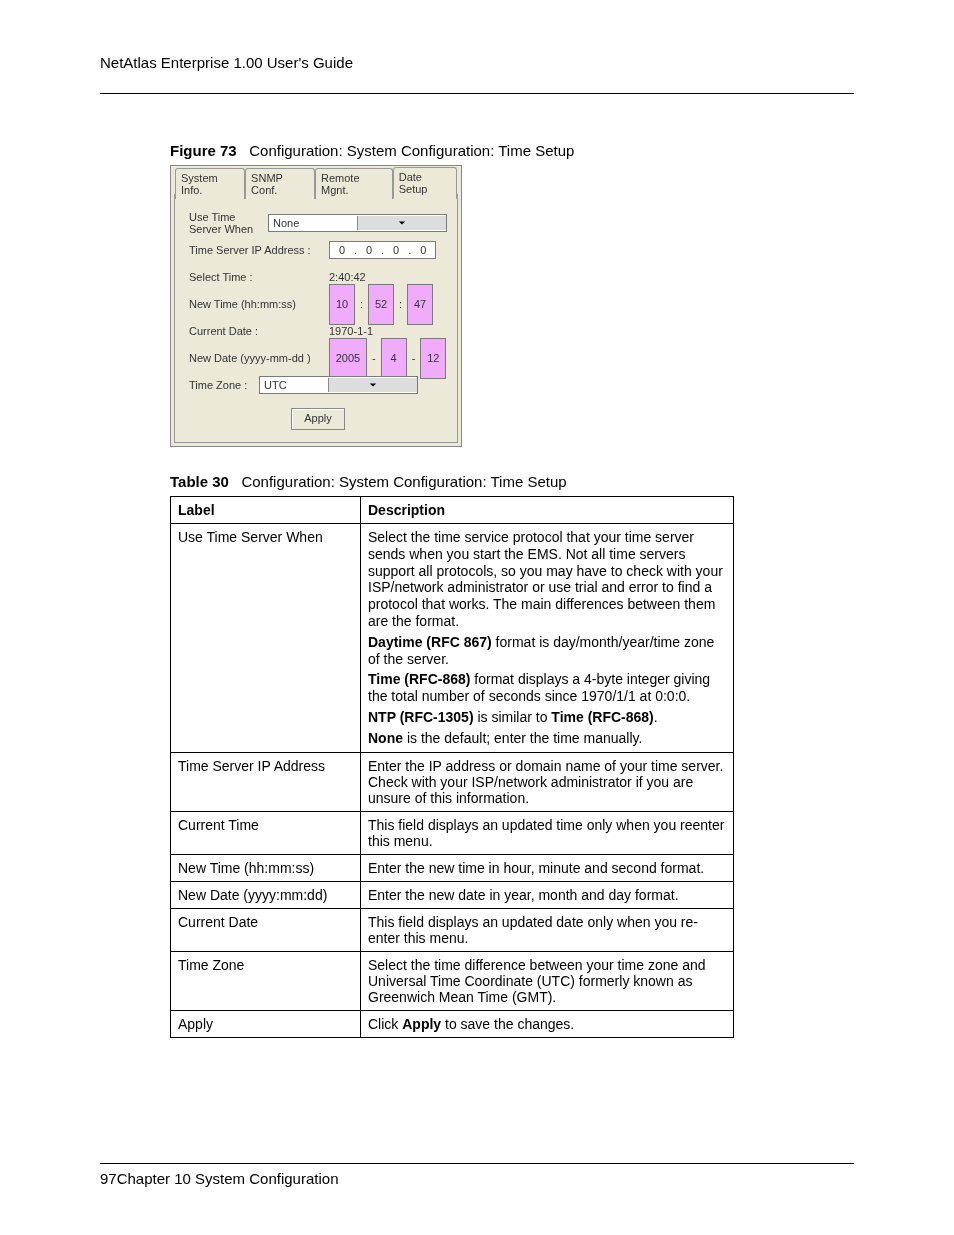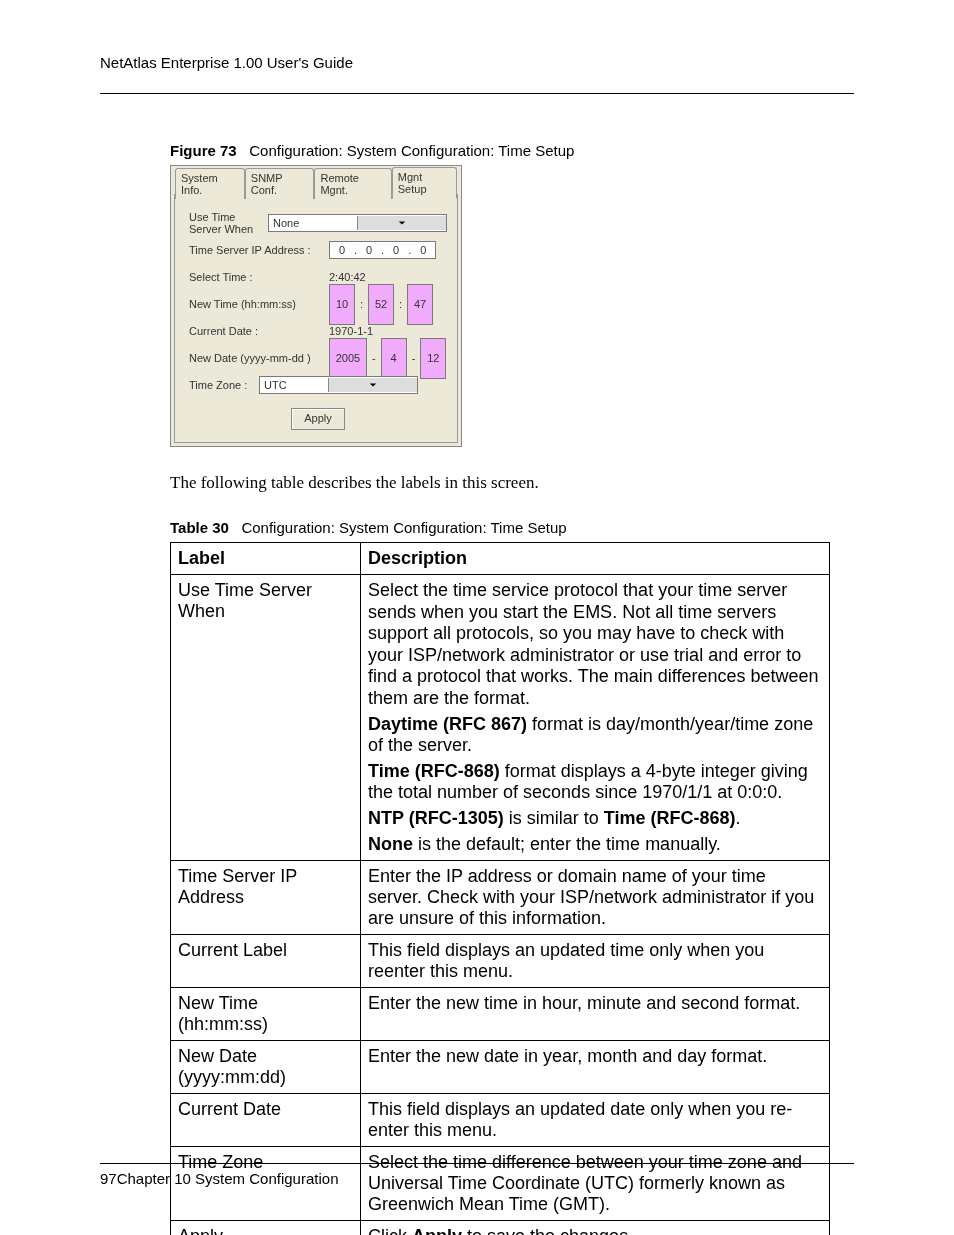--- a/index.html
+++ b/index.html
@@ -21,21 +21,21 @@
   .numbox{display:inline-block;border:1px solid #7a7a7a;background:#f0abfc;height:15px;line-height:15px;padding:12px 3px;min-width:18px;text-align:center;}
   .numbox.w36{min-width:30px;}
   .sep{display:inline-block;padding:0 5px;}
   .applybtn{display:block;margin:14px auto 0 auto;width:52px;height:20px;border:1px solid #888;background:#ece9d8;font-size:11px;text-align:center;line-height:18px;box-shadow:1px 1px 0 #fff inset;}
   .ipgroup{display:flex;align-items:center;border:1px solid #7a7a7a;background:#fff;height:16px;padding:0 2px;}
   .ipgroup .oct{width:20px;text-align:center;}
   .ipgroup .dot{padding:0 2px;}
   .bodytext{font-size:17px;margin:26px 0 0 70px;}
   .table-caption{font-family:Arial,Helvetica,sans-serif;font-size:15px;margin:26px 0 6px 70px;}
   .table-caption .tabnum{font-weight:bold;}
-  table.desc{border-collapse:collapse;margin-left:70px;width:660px;font-family:Arial,Helvetica,sans-serif;font-size:18px;}
+  table.desc{border-collapse:collapse;margin-left:70px;width:564px;font-family:Arial,Helvetica,sans-serif;font-size:14px;}
   table.desc th,table.desc td{border:1px solid #000;padding:5px 7px;vertical-align:top;text-align:left;}
   table.desc th{font-weight:bold;font-variant:small-caps;}
   table.desc th.lcol{width:175px;}
   table.desc td p{margin:0 0 4px 0;line-height:1.2;}
   table.desc td p:last-child{margin-bottom:0;}
   .footer{position:absolute;left:100px;right:100px;bottom:48px;border-top:1.5px solid #000;padding-top:6px;font-family:Arial,Helvetica,sans-serif;font-size:15px;display:flex;justify-content:flex-start;}
   .b{font-weight:bold;}
 </style>
 </head>
 <body>
@@ -47,21 +47,21 @@
   <div class="figure-caption">
     <span class="fignum">Figure 73</span>&nbsp;&nbsp;
     <span>Configuration: System Configuration: Time Setup</span>
   </div>
 
   <div class="screenshot">
     <div class="tabs">
       <div class="tab">System Info.</div>
       <div class="tab">SNMP Conf.</div>
       <div class="tab">Remote Mgnt.</div>
-      <div class="tab active">Mgnt Setup</div>
+      <div class="tab active">Date Setup</div>
     </div>
     <div class="tabbody">
 
       <div class="row">
         <span class="lbl">Use Time Server When</span>
         <span class="sel">
           <span>None</span>
           <span class="arrow">
               <svg viewBox="0 0 10 10">
                 <path d="M1 3 L5 7 L9 3 Z" fill="#000"></path>
@@ -120,21 +120,20 @@
                 <path d="M1 3 L5 7 L9 3 Z" fill="#000"></path>
               </svg>
             </span>
         </span>
       </div>
 
       <div class="applybtn">Apply</div>
     </div>
   </div>
 
-  <div class="bodytext">The following table describes the labels in this screen.</div>
 
   <div class="table-caption">
     <span class="tabnum">Table 30</span>&nbsp;&nbsp;
     <span>Configuration: System Configuration: Time Setup</span>
   </div>
 
   <table class="desc">
     <tbody>
         <tr>
       <th class="lcol"><span style="font-variant:normal;font-weight:bold">Label</span></th>
@@ -148,21 +147,21 @@
         <p><span class="b">Time (RFC-868)</span><span> format displays a 4-byte integer giving the total number of seconds since 1970/1/1 at 0:0:0.</span></p>
         <p><span class="b">NTP (RFC-1305)</span><span> is similar to </span><span class="b">Time (RFC-868)</span><span>.</span></p>
         <p><span class="b">None</span><span> is the default; enter the time manually.</span></p>
       </td>
     </tr>
     <tr>
       <td>Time Server IP Address</td>
       <td>Enter the IP address or domain name of your time server. Check with your ISP/network administrator if you are unsure of this information.</td>
     </tr>
     <tr>
-      <td>Current Label</td>
+      <td>Current Time</td>
       <td>This field displays an updated time only when you reenter this menu.</td>
     </tr>
     <tr>
       <td>New Time (hh:mm:ss)</td>
       <td>Enter the new time in hour, minute and second format.</td>
     </tr>
     <tr>
       <td>New Date (yyyy:mm:dd)</td>
       <td>Enter the new date in year, month and day format.</td>
     </tr>

